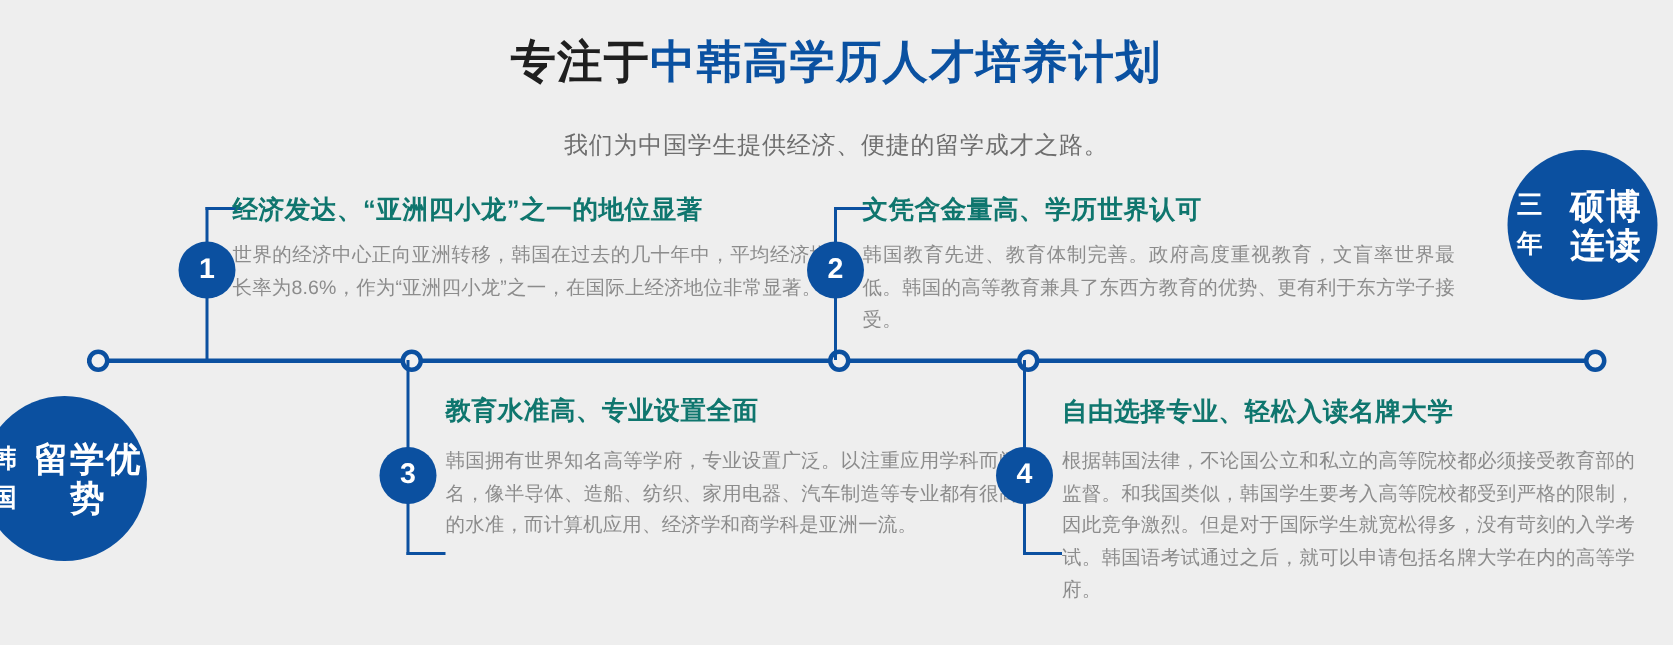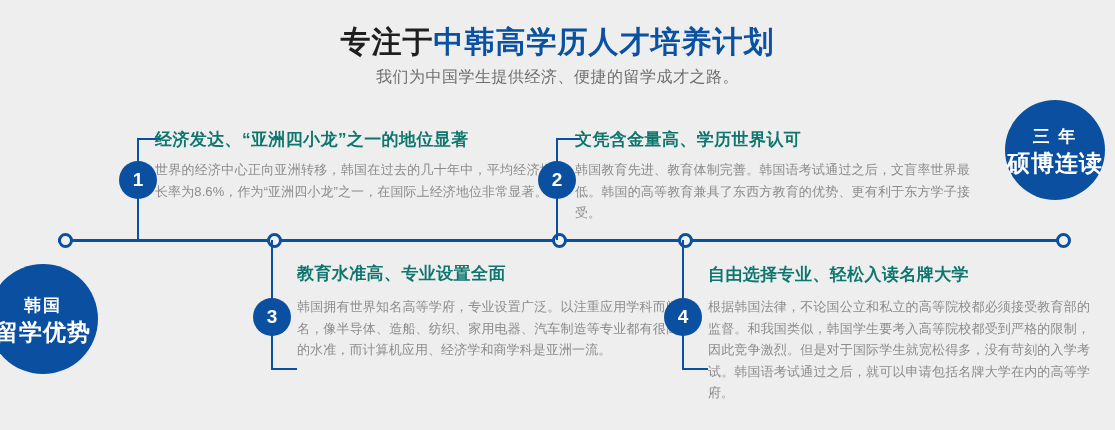--- a/index.html
+++ b/index.html
@@ -36,21 +36,21 @@
     font-weight: bold;
     letter-spacing: 1px;
     color: #1f1f1f;
     line-height: 40px;
     white-space: nowrap;
   }
   .main-title .accent {
     color: #0a51a1;
   }
   .subtitle {
-    margin-top: 3px;
+    margin-top: 24px;
     font-size: 16px;
     color: #6e6e6e;
     letter-spacing: 0.5px;
     line-height: 24px;
   }
 
   
   .timeline-line {
     position: absolute;
     left: 58px;
@@ -122,21 +122,21 @@
 
   
   .badge {
     position: absolute;
     border-radius: 50%;
     background: #0b50a0;
     color: #ffffff;
     text-align: center;
     font-weight: bold;
     display: flex;
-    flex-direction: column;
+    flex-direction: row;
     align-items: center;
     justify-content: center;
   }
   .badge .l1 { font-size: 17px; line-height: 26px; letter-spacing: 2px; }
   .badge .l2 { font-size: 23px; line-height: 26px; letter-spacing: 1px; }
 
   #badge-left {
     left: -12px;
     top: 264px;
     width: 110px;
@@ -176,21 +176,21 @@
     <div class="item-body" style="left:155px; top:159px; width:398px;">世界的经济中心正向亚洲转移，韩国在过去的几十年中，平均经济增长率为8.6%，作为“亚洲四小龙”之一，在国际上经济地位非常显著。</div>
   </div>
 
   <div class="conn">
     <div class="vline" style="left:556px; top:138px; height:102px;"></div>
     <div class="hline" style="left:556px; top:138px; width:24px;"></div>
   </div>
   <div class="item">
     <div class="item-num" style="left:538px; top:161px;">2</div>
     <div class="item-title" style="left:575px; top:128px;text-align:center;">文凭含金量高、学历世界认可</div>
-    <div class="item-body" style="left:575px; top:159px; width:395px;">韩国教育先进、教育体制完善。韩国语考试通过之后，文盲率世界最低。韩国的高等教育兼具了东西方教育的优势、更有利于东方学子接受。</div>
+    <div class="item-body" style="left:575px; top:159px; width:395px;">韩国教育先进、教育体制完善。政府高度重视教育，文盲率世界最低。韩国的高等教育兼具了东西方教育的优势、更有利于东方学子接受。</div>
   </div>
 
   <div class="conn">
     <div class="vline" style="left:271px; top:240px; height:130px;"></div>
     <div class="hline" style="left:271px; top:368px; width:26px;"></div>
   </div>
   <div class="item">
     <div class="item-num" style="left:253px; top:298px;">3</div>
     <div class="item-title" style="left:297px; top:262px;">教育水准高、专业设置全面</div>
     <div class="item-body" style="left:297px; top:296px; width:382px;">韩国拥有世界知名高等学府，专业设置广泛。以注重应用学科而闻名，像半导体、造船、纺织、家用电器、汽车制造等专业都有很高的水准，而计算机应用、经济学和商学科是亚洲一流。</div>

